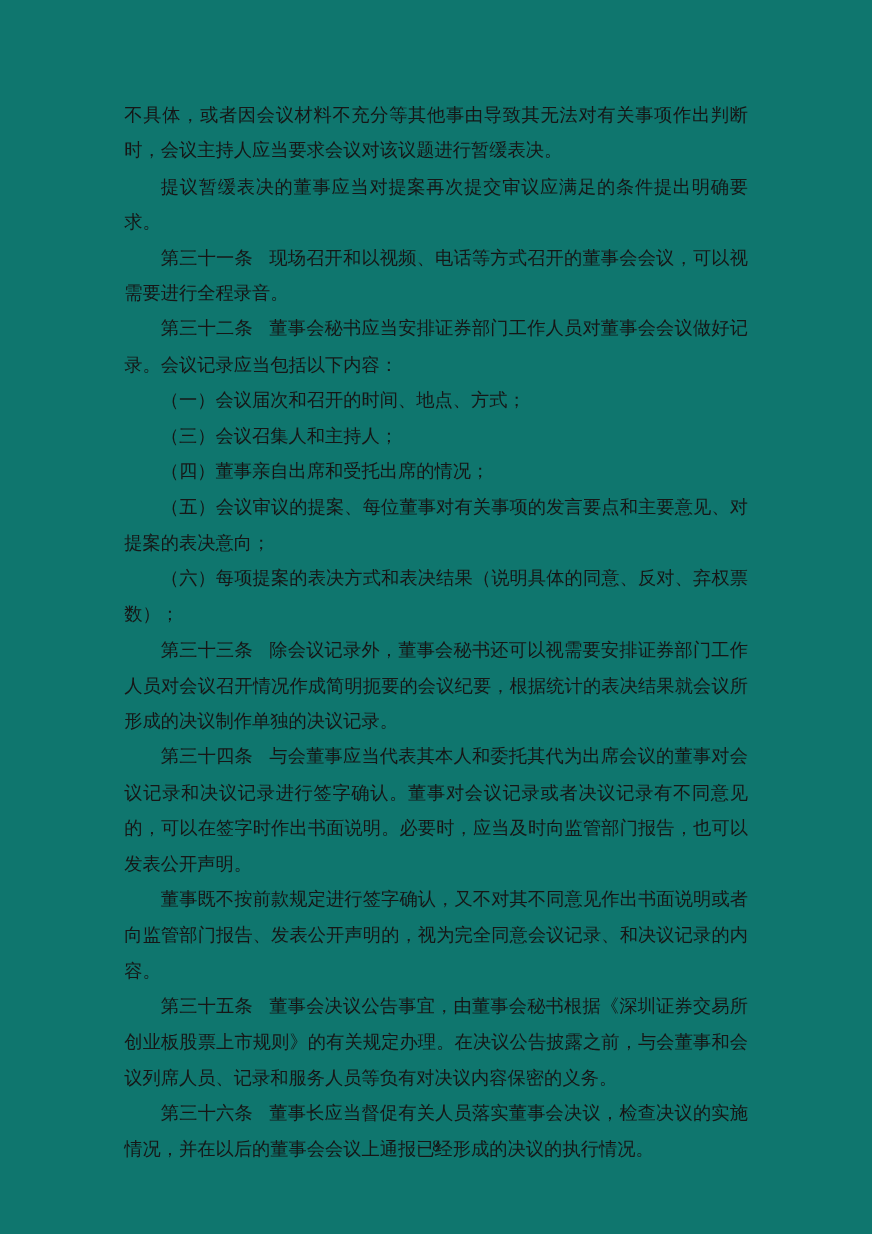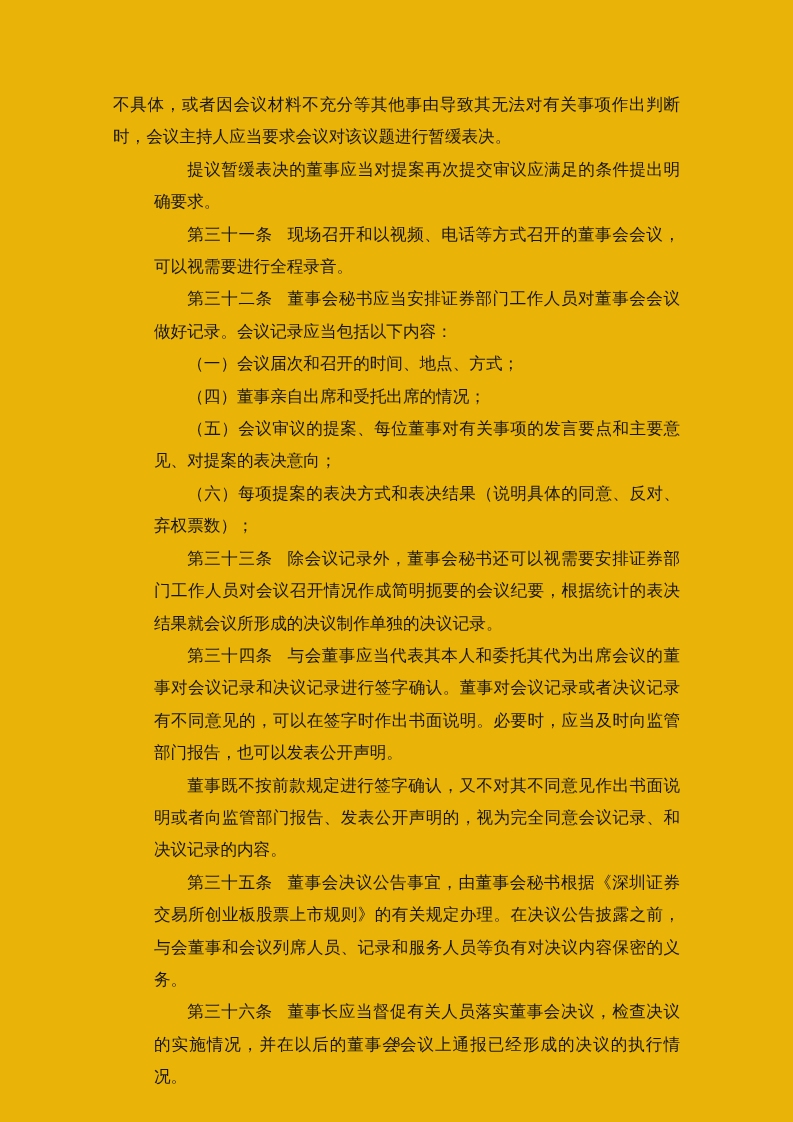--- a/index.html
+++ b/index.html
@@ -4,42 +4,41 @@
 <style>
   html, body {
     margin: 0;
     padding: 0;
     background: #ffffff;
   }
   .page {
     position: relative;
     width: 793px;
     height: 1122px;
-    background: #eab308;
+    background: #0f766e;
     font-family: "Liberation Serif", "DejaVu Serif", serif;
     color: #161616;
     overflow: hidden;
   }
   .content {
     position: absolute;
     left: 113px;
     top: 89px;
     width: 567px;
   }
   .para {
     margin: 0;
     font-size: 16.6px;
     line-height: 32.4px;
     text-align: justify;
     text-justify: inter-ideograph;
     word-break: break-all;
   }
   .para.indent {
     text-indent: 2em;
-    margin-left: 41px;
   }
   .lead {
     font-weight: normal;
     margin-right: 0.9em;
   }
   .footer {
     position: absolute;
     left: 0;
     top: 1032px;
     width: 100%;
@@ -52,20 +51,21 @@
 </head>
 <body>
 
 <div class="page">
   <div class="content">
       <p class="para"><span>不具体，或者因会议材料不充分等其他事由导致其无法对有关事项作出判断时，会议主持人应当要求会议对该议题进行暂缓表决。</span></p>
       <p class="para indent"><span>提议暂缓表决的董事应当对提案再次提交审议应满足的条件提出明确要求。</span></p>
       <p class="para indent"><b class="lead">第三十一条</b><span>现场召开和以视频、电话等方式召开的董事会会议，可以视需要进行全程录音。</span></p>
       <p class="para indent"><b class="lead">第三十二条</b><span>董事会秘书应当安排证券部门工作人员对董事会会议做好记录。会议记录应当包括以下内容：</span></p>
       <p class="para indent"><span>（一）会议届次和召开的时间、地点、方式；</span></p>
+      <p class="para indent"><span>（三）会议召集人和主持人；</span></p>
       <p class="para indent"><span>（四）董事亲自出席和受托出席的情况；</span></p>
       <p class="para indent"><span>（五）会议审议的提案、每位董事对有关事项的发言要点和主要意见、对提案的表决意向；</span></p>
       <p class="para indent"><span>（六）每项提案的表决方式和表决结果（说明具体的同意、反对、弃权票数）；</span></p>
       <p class="para indent"><b class="lead">第三十三条</b><span>除会议记录外，董事会秘书还可以视需要安排证券部门工作人员对会议召开情况作成简明扼要的会议纪要，根据统计的表决结果就会议所形成的决议制作单独的决议记录。</span></p>
       <p class="para indent"><b class="lead">第三十四条</b><span>与会董事应当代表其本人和委托其代为出席会议的董事对会议记录和决议记录进行签字确认。董事对会议记录或者决议记录有不同意见的，可以在签字时作出书面说明。必要时，应当及时向监管部门报告，也可以发表公开声明。</span></p>
       <p class="para indent"><span>董事既不按前款规定进行签字确认，又不对其不同意见作出书面说明或者向监管部门报告、发表公开声明的，视为完全同意会议记录、和决议记录的内容。</span></p>
       <p class="para indent"><b class="lead">第三十五条</b><span>董事会决议公告事宜，由董事会秘书根据《深圳证券交易所创业板股票上市规则》的有关规定办理。在决议公告披露之前，与会董事和会议列席人员、记录和服务人员等负有对决议内容保密的义务。</span></p>
       <p class="para indent"><b class="lead">第三十六条</b><span>董事长应当督促有关人员落实董事会决议，检查决议的实施情况，并在以后的董事会会议上通报已经形成的决议的执行情况。</span></p>
     </div>
   <div class="footer">8</div>

